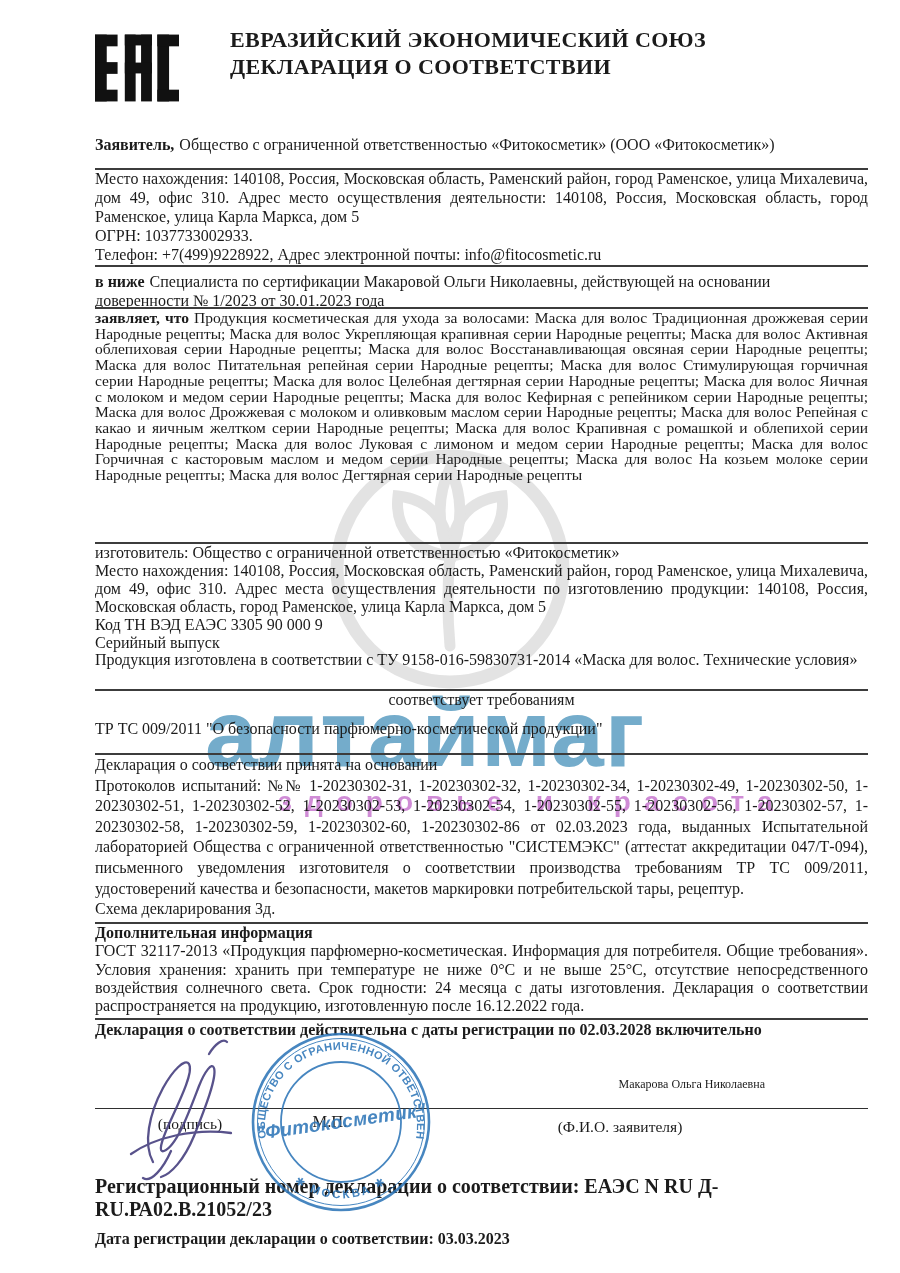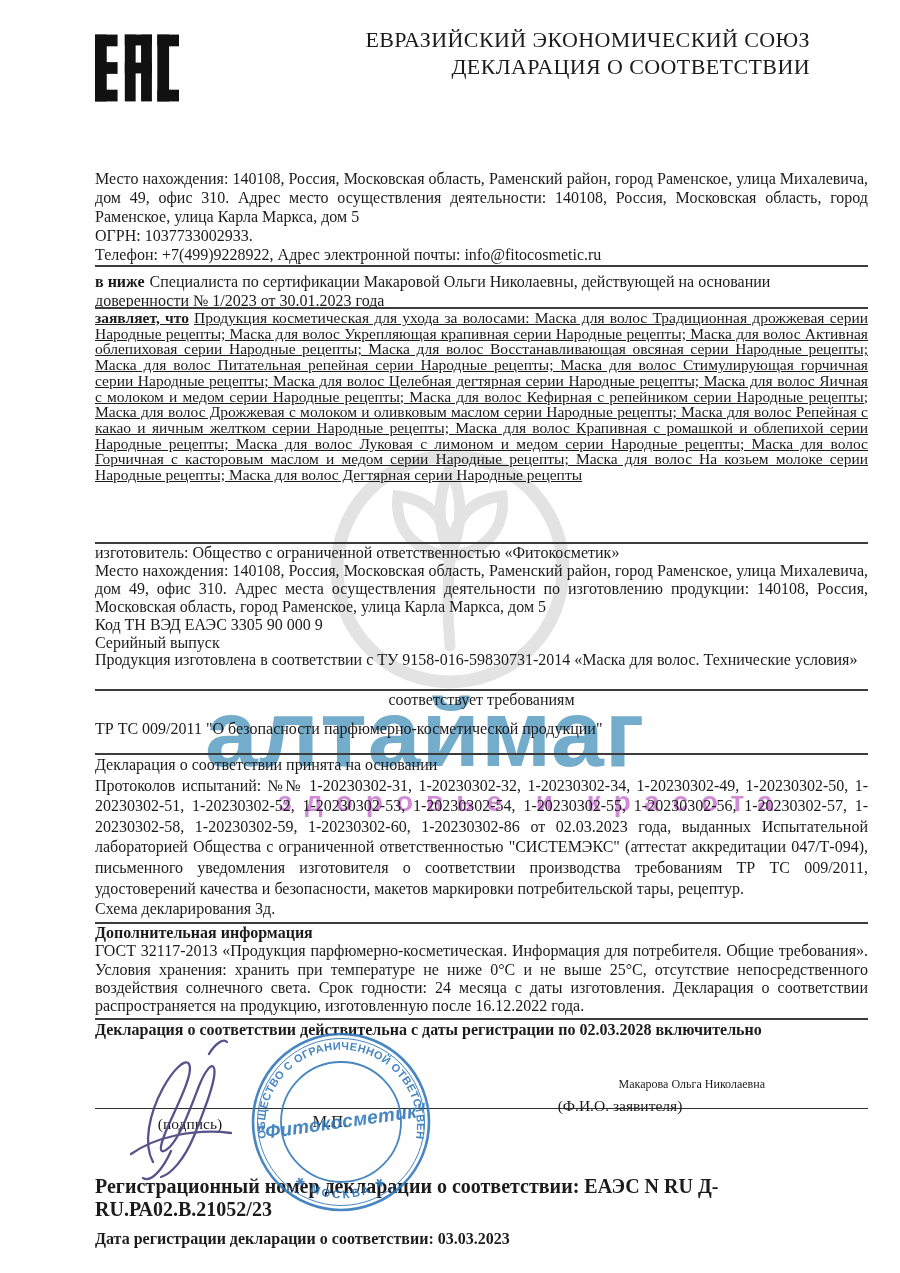--- a/index.html
+++ b/index.html
@@ -21,50 +21,50 @@
   #wm-small{
     left:278px;top:788px;
     font-family:"Liberation Sans","DejaVu Sans",sans-serif;
     font-weight:700;font-size:28px;line-height:1;letter-spacing:13px;
     color:#a21caf;opacity:.5;
   }
   
   #eac-logo{position:absolute;left:95px;top:31px;z-index:1;}
   .titles{
     position:absolute;left:230px;top:26px;width:580px;z-index:1;
-    text-align:right;font-weight:400;font-size:22px;line-height:27px;letter-spacing:.4px;
+    text-align:left;font-weight:700;font-size:22px;line-height:27px;letter-spacing:.4px;
   }
   
   .content{position:absolute;left:95px;top:0;width:773px;height:1273px;z-index:1;font-size:16px;}
   .sec{position:absolute;left:0;right:0;overflow:hidden;}
   .sec p{margin:0;}
   .rule{border-bottom:2.4px solid #3c3c3c;}
   .lead{font-weight:700;margin-right:5px;}
   .just{text-align:justify;}
   #s-applicant{top:136px;height:32px;}
   #s-address{top:170px;height:95px;line-height:18.9px;}
   #s-rep{top:269px;height:40px;line-height:19px;padding-top:3px;box-sizing:border-box;}
-  #s-products{top:310px;height:232px;font-size:15.5px;line-height:15.7px;text-decoration:underline;}
+  #s-products{top:310px;height:232px;font-size:15.5px;line-height:15.7px;}
   #s-manu{top:544px;height:145px;line-height:17.9px;}
   #s-compl{top:691px;height:62px;}
   #s-compl .h{font-weight:400;text-align:center;}
   #s-compl .t{margin-top:11px;}
   #s-basis{top:755px;height:167px;line-height:20.6px;}
   #s-basis .h{font-weight:400;}
   #s-add{top:924px;height:94px;line-height:18.3px;}
   #s-add .h{font-weight:700;}
   #s-valid{top:1021px;height:24px;font-weight:700;}
   
   #s-sign{top:1040px;height:135px;overflow:visible;}
   .sig-line{position:absolute;top:68px;left:0;right:0;border-top:1.6px solid #2f2f2f;}
   .cap{position:absolute;text-align:center;font-size:15.5px;}
   #cap-sig{top:75px;left:35px;width:120px;}
   #cap-mp{top:72px;left:205px;width:60px;font-size:16.5px;}
   #fio{top:37px;left:380px;width:290px;position:absolute;text-align:right;font-size:12px;}
-  #cap-fio{top:57px;left:380px;width:290px;}
+  #cap-fio{top:78px;left:380px;width:290px;}
   #stamp{position:absolute;left:146px;top:-18px;opacity:.88;z-index:3;}
   #signature{position:absolute;left:18px;top:-8px;z-index:3;}
   #s-regnum{top:1175px;font-weight:700;font-size:20px;}
   #s-regdate{top:1230px;font-weight:700;font-size:16px;}
   .stamp-ring{
     font-family:"Liberation Sans","DejaVu Sans",sans-serif;
     font-size:11px;font-weight:700;letter-spacing:.4px;
   }
   .stamp-bottom{
     font-family:"Liberation Sans","DejaVu Sans",sans-serif;
@@ -107,20 +107,23 @@
       <rect x="69" y="61" width="24" height="13"></rect>
     </g>
   </svg>
   <div class="titles">
     <div>ЕВРАЗИЙСКИЙ ЭКОНОМИЧЕСКИЙ СОЮЗ</div>
     <div>ДЕКЛАРАЦИЯ О СООТВЕТСТВИИ</div>
   </div>
 
   <div class="content">
 
+    <div id="s-applicant" class="sec rule">
+      <p><b class="lead">Заявитель,</b><span>Общество с ограниченной ответственностью «Фитокосметик» (ООО «Фитокосметик»)</span></p>
+    </div>
 
     <div id="s-address" class="sec rule just">
       <p>Место нахождения: 140108, Россия, Московская область, Раменский район, город Раменское, улица Михалевича, дом 49, офис 310. Адрес место осуществления деятельности: 140108, Россия, Московская область, город Раменское, улица Карла Маркса, дом 5</p>
       <p>ОГРН: 1037733002933.</p>
       <p>Телефон: +7(499)9228922, Адрес электронной почты: info@fitocosmetic.ru</p>
     </div>
 
     <div id="s-rep" class="sec rule">
       <p><b class="lead">в ниже</b><span>Специалиста по сертификации Макаровой Ольги Николаевны, действующей на основании доверенности № 1/2023 от 30.01.2023 года</span></p>
     </div>

